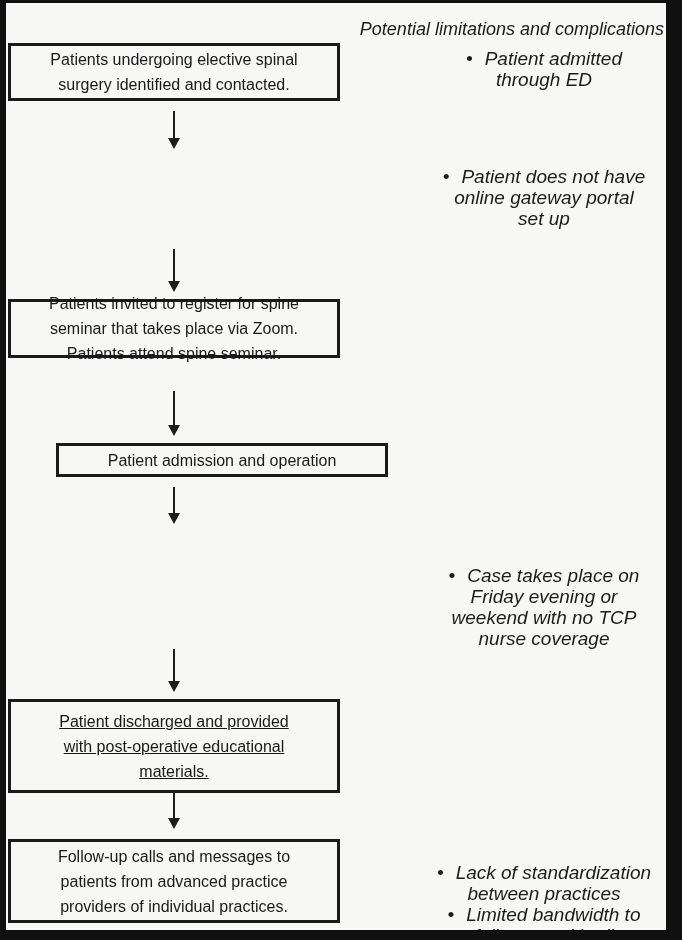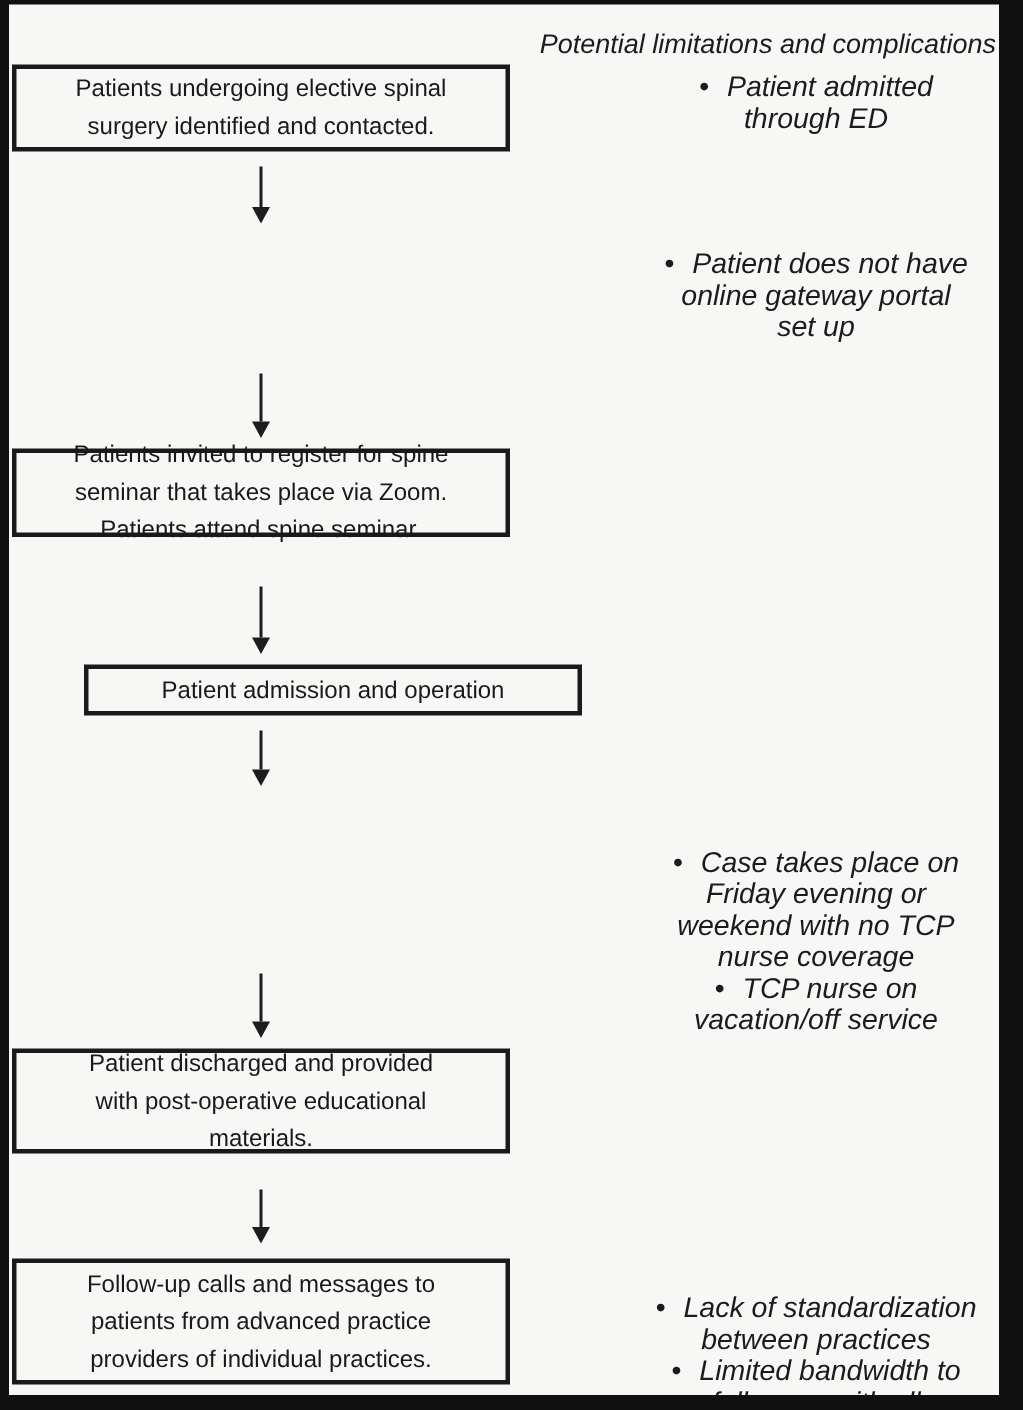--- a/index.html
+++ b/index.html
@@ -48,21 +48,21 @@
     white-space: pre-line;
     font-size: 16px;
     line-height: 25px;
     color: #191919;
   }
   .box1 { top: 40px;  height: 58px;  }
   .box2 { top: 153px; height: 83px;  }
   .box3 { top: 296px; height: 59px;  }
   .box4 { top: 440px; height: 34px; margin-left: 48px;  }
   .box5 { top: 533px; height: 105px; }
-  .box6 { top: 696px; height: 70px;  }
+  .box6 { top: 696px; height: 94px; text-decoration: underline;  }
   .box7 { top: 836px; height: 84px;  }
   .arrow {
     position: absolute;
     left: 167px;
     width: 2px;
     background: #1d1d1d;
   }
   .arrow::after {
     content: "";
     position: absolute;
@@ -162,24 +162,20 @@
   </div>
 
 
   <div class="lims lims5">
     <div class="lim">
       <span class="bullet">•</span><span class="lim-text">Case takes place on
 Friday evening or
 weekend with no TCP
 nurse coverage</span>
     </div>
-    <div class="lim">
-      <span class="bullet">•</span><span class="lim-text">TCP nurse on
-vacation/off service</span>
-    </div>
   </div>
 
   <div class="lims lims7">
     <div class="lim">
       <span class="bullet">•</span><span class="lim-text">Lack of standardization
 between practices</span>
     </div>
     <div class="lim">
       <span class="bullet">•</span><span class="lim-text">Limited bandwidth to
 follow-up with all

